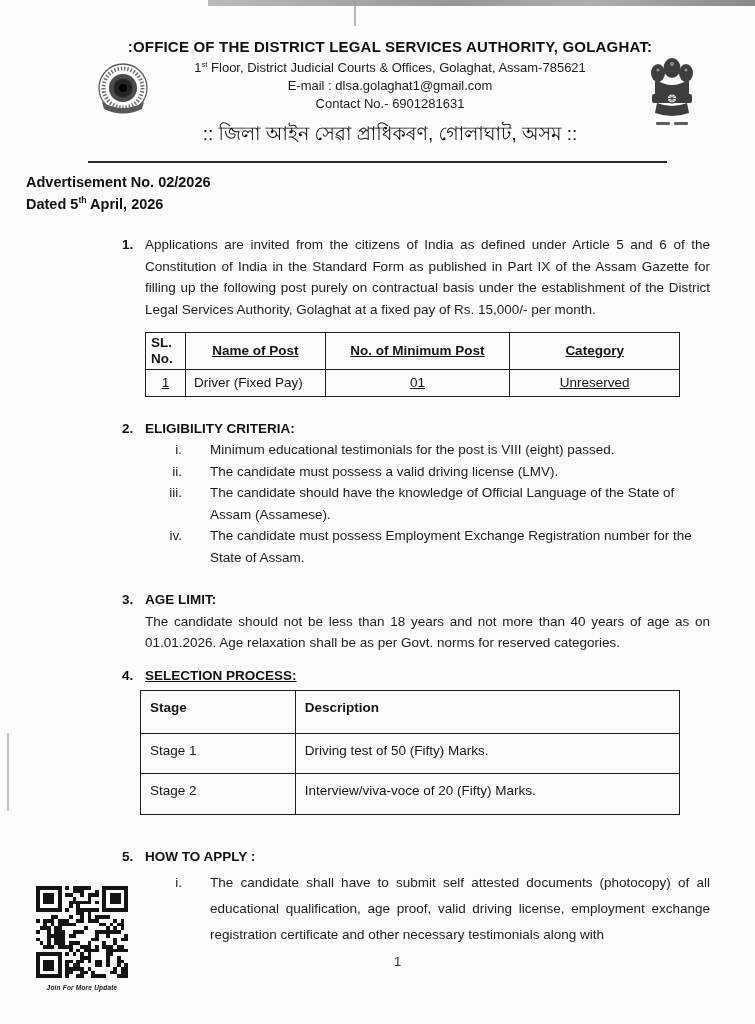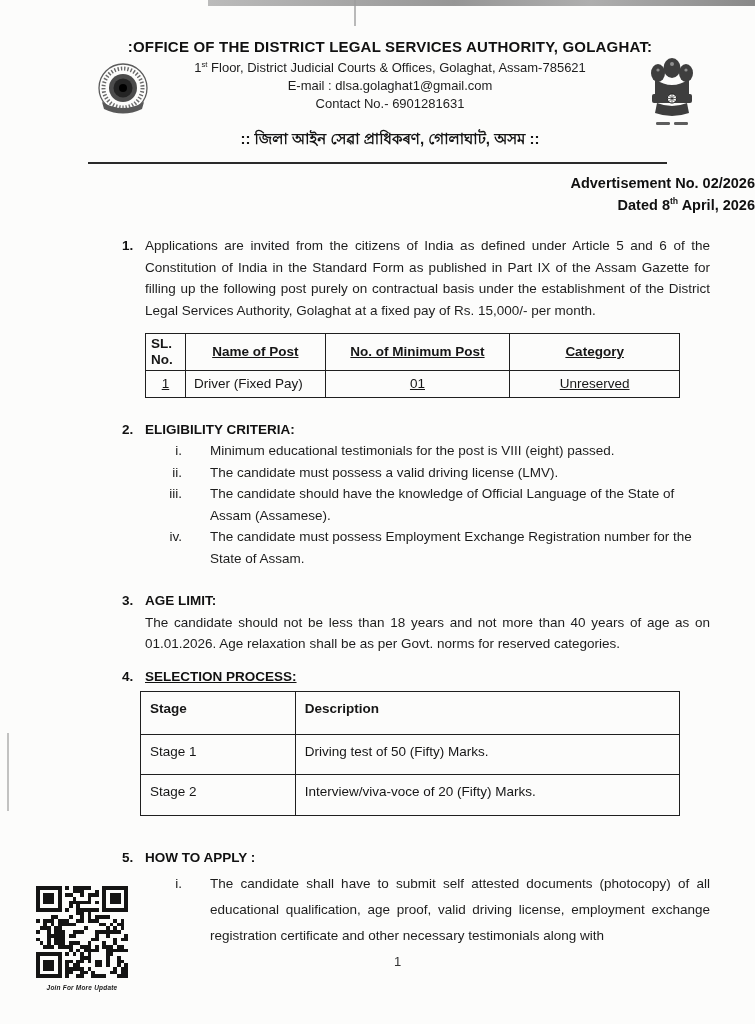--- a/index.html
+++ b/index.html
@@ -13,29 +13,29 @@
   .scan-top{position:absolute;top:0;left:208px;right:0;height:6px;
     background:linear-gradient(to right,#ababab,#7d7d7d 45%,#9b9b9b 70%,#6c6c6c);opacity:.8;}
   .scan-fold{position:absolute;top:0;left:354px;width:2px;height:26px;background:#9c9c9c;opacity:.7;}
   .scan-left{position:absolute;top:733px;left:7px;width:2px;height:78px;background:#b3b3b3;opacity:.8;}
 
   
   .header{position:relative;padding-top:38px;margin-left:90px;width:600px;text-align:center;}
   .office-title{font-size:15px;font-weight:bold;letter-spacing:.2px;color:#111;}
   .addr-line{font-size:13px;margin-top:5px;}
   .hdr-line{font-size:13px;margin-top:3px;}
-  .assamese-line{font-size:15px;font-weight:bold;margin-top:16px;color:#141414;}
+  .assamese-line{font-size:19px;font-weight:normal;margin-top:8px;color:#141414;}
   sup{font-size:60%;vertical-align:super;margin-top:39px;}
   .emblem{position:absolute;filter:blur(.3px);}
   .emblem-left{left:96px;top:60px;}
   .emblem-right{left:648px;top:56px;}
   .divider{margin:10px 88px 0 88px;border:none;border-top:2px solid #2a2a2a;}
 
   
-  .adv{margin-top:10px;text-align:right;padding-left:44px;font-weight:bold;font-size:14.5px;color:#111;}
+  .adv{margin-top:10px;text-align:left;padding-left:26px;font-weight:bold;font-size:14.5px;color:#111;}
   .adv div{line-height:18px;}
 
   
   .content{margin:21px 45px 0 122px;font-size:13.5px;line-height:21.5px;}
   .item{display:flex;}
   .item-num{width:23px;flex:0 0 23px;font-weight:bold;color:#111;}
   .item-body{flex:1;text-align:justify;}
   .sec-title{font-weight:bold;color:#111;}
   .underlined{text-decoration:underline;}
   .sub{display:flex;margin-left:38px;}
@@ -116,21 +116,21 @@
       </g>
       <rect x="8" y="66" width="14" height="3" rx="1.2" fill="#5d5d5d"></rect>
       <rect x="26" y="66" width="14" height="3" rx="1.2" fill="#5d5d5d"></rect>
     </svg>
   </div>
 
   <hr class="divider">
 
   <div class="adv">
     <div>Advertisement No. 02/2026</div>
-    <div><span>Dated 8</span><sup>th</sup><span> April, 2026</span></div>
+    <div><span>Dated 5</span><sup>th</sup><span> April, 2026</span></div>
   </div>
 
   <div class="content">
 
     <div class="item">
       <span class="item-num">1.</span>
       <span class="item-body">Applications are invited from the citizens of India as defined under Article 5 and 6 of the Constitution of India in the Standard Form as published in Part IX of the Assam Gazette for filling up the following post purely on contractual basis under the establishment of the District Legal Services Authority, Golaghat at a fixed pay of Rs. 15,000/- per month.</span>
     </div>
 
     <table class="post-table">

